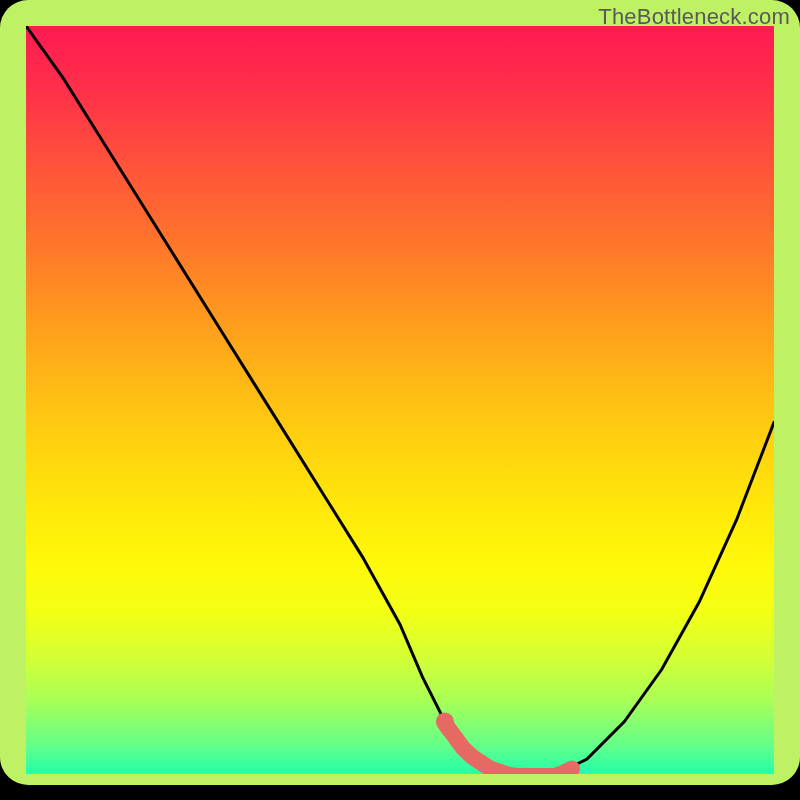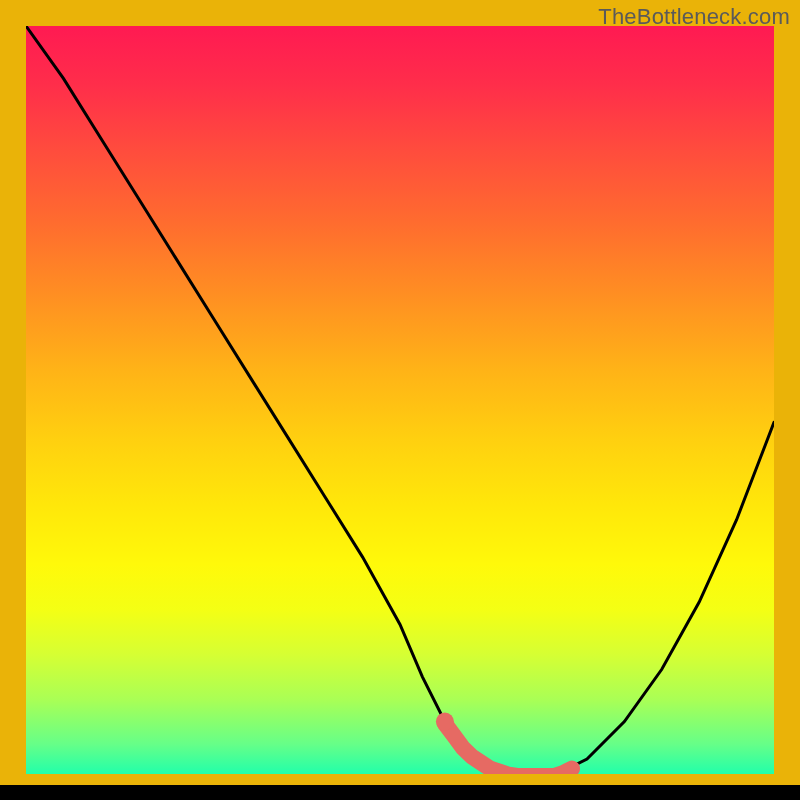--- a/index.html
+++ b/index.html
@@ -1,21 +1,22 @@
 <!DOCTYPE html>
 <html><head>
 <meta charset="utf-8">
 <style>
   * { margin: 0; padding: 0; box-sizing: border-box; }
   html, body { width: 800px; height: 800px; overflow: hidden; background: #000; }
   .frame {
     position: relative;
     width: 800px;
     height: 785px;
-    background: #eab308;
+    background: #bef264;
+    border-radius: 28px;
   }
   .plot-area {
     position: absolute;
     left: 26px;
     top: 26px;
     width: 748px;
     height: 748px;
     background: linear-gradient(to bottom,
       #ff1a52 0%,
       #ff2e4a 8%,

